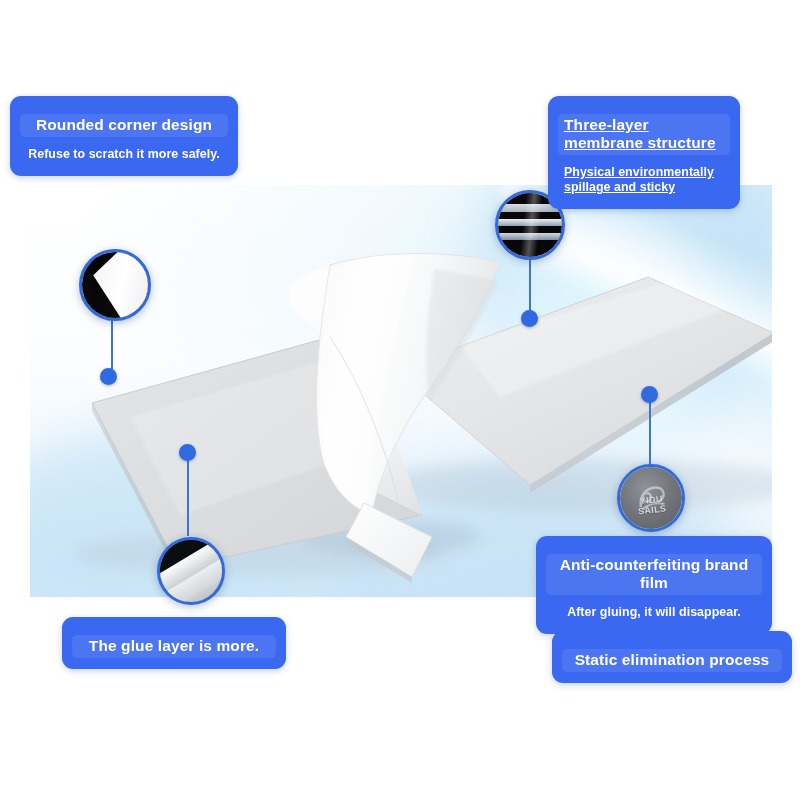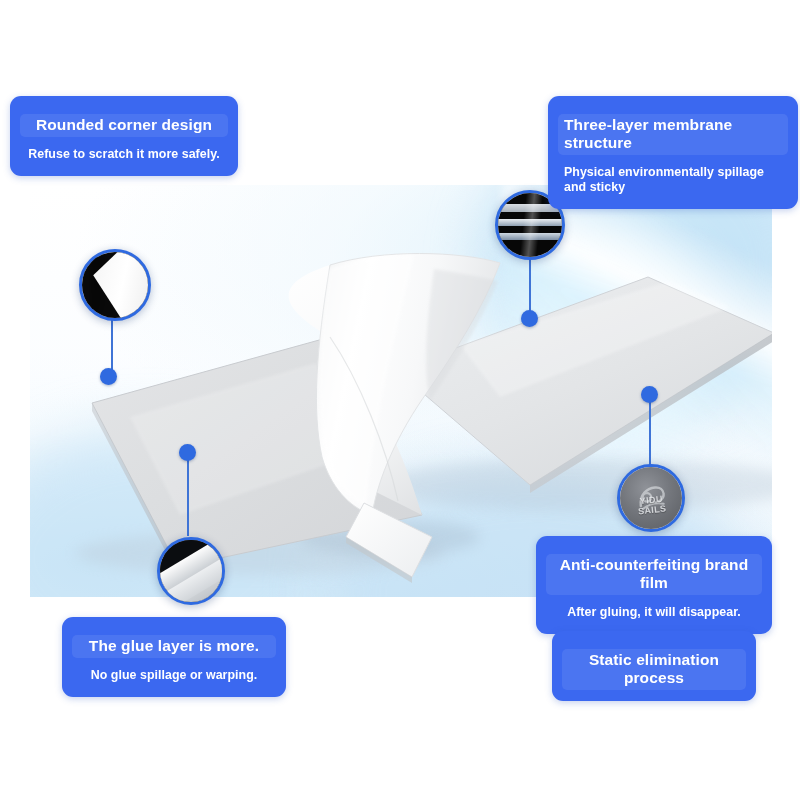--- a/index.html
+++ b/index.html
@@ -280,32 +280,31 @@
         </div>
       </div>
     </div>
   </div>
 
   <div class="callout center" style="left:10px;top:96px;width:228px;">
     <span class="title">Rounded corner design</span>
     <span class="sub">Refuse to scratch it more safely.</span>
   </div>
 
-  <div class="callout left" style="left:548px;top:96px;width:250px;">
+  <div class="callout left" style="left:548px;top:96px;width:192px;text-decoration:underline;">
     <span class="title">Three-layer membrane structure</span>
     <span class="sub">Physical environmentally spillage and sticky</span>
   </div>
 
   <div class="callout center" style="left:62px;top:617px;width:224px;">
     <span class="title">The glue layer is more.</span>
-    <span class="sub">No glue spillage or warping.</span>
   </div>
 
   <div class="callout center" style="left:536px;top:536px;width:236px;">
     <span class="title">Anti-counterfeiting brand film</span>
     <span class="sub">After gluing, it will disappear.</span>
   </div>
 
-  <div class="callout center" style="left:552px;top:631px;width:204px;">
+  <div class="callout center" style="left:552px;top:631px;width:240px;">
     <span class="title">Static elimination process</span>
   </div>
 
 </div>
 
 </body></html>

